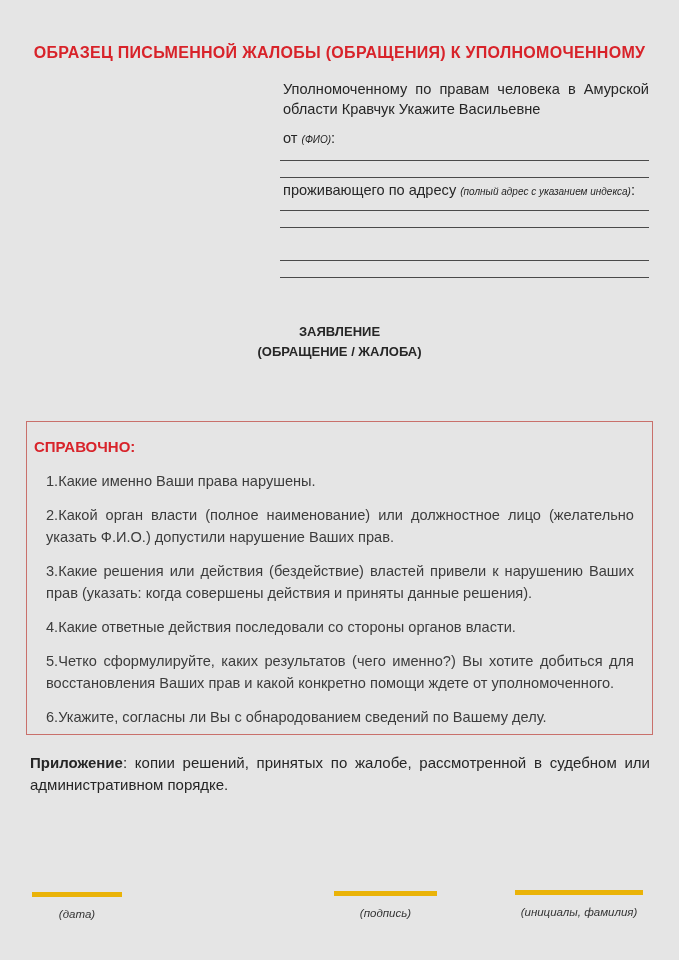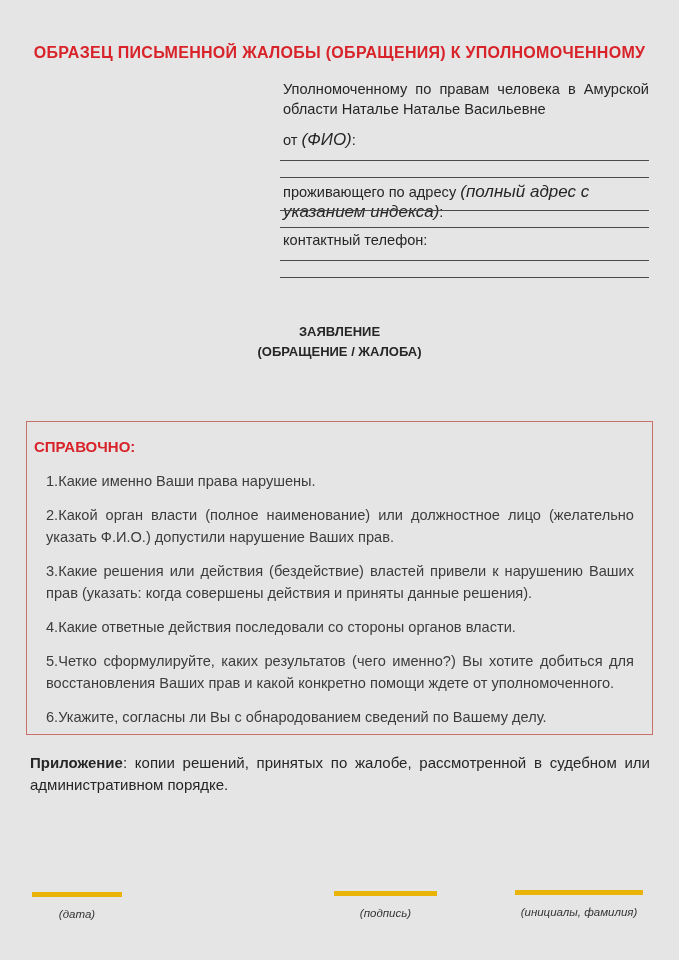--- a/index.html
+++ b/index.html
@@ -45,21 +45,21 @@
   
   .form-area {
     position: absolute;
     top: 130px;
     left: 283px;
     width: 366px;
     height: 160px;
     font-size: 14.6px;
   }
   .field-label { position: absolute; left: 0; width: 100%; }
-  .hint { font-style: italic; font-size: 17px; }
+  .hint { font-style: italic; font-size: 10px; }
   .uline {
     position: absolute;
     left: -3px;
     width: 369px;
     height: 0;
     border-top: 1px solid #4a4a4a;
   }
 
   
   .statement-heading {
@@ -133,33 +133,32 @@
   .sig-sign { top: 891px; left: 334px; width: 103px; }
   .sig-name { top: 890px; left: 515px; width: 128px; }
 </style>
 </head>
 <body>
 
 <div class="page">
 
   <div class="doc-title">ОБРАЗЕЦ ПИСЬМЕННОЙ ЖАЛОБЫ (ОБРАЩЕНИЯ) К УПОЛНОМОЧЕННОМУ</div>
 
-  <div class="addressee">Уполномоченному по правам человека в Амурской области Наталье Наталье Васильевне</div>
+  <div class="addressee">Уполномоченному по правам человека в Амурской области Кравчук Укажите Васильевне</div>
 
   <div class="form-area">
 
     <div class="field-label" style="top:0px"><span>от </span><span class="hint">(ФИО)</span><span>:</span></div>
     <div class="uline" style="top:30px"></div>
     <div class="uline" style="top:47px"></div>
 
     <div class="field-label" style="top:52px"><span>проживающего по адресу </span><span class="hint">(полный адрес с указанием индекса)</span><span>:</span></div>
     <div class="uline" style="top:80px"></div>
     <div class="uline" style="top:97px"></div>
 
-    <div class="field-label" style="top:102px"><span>контактный телефон:</span></div>
     <div class="uline" style="top:130px"></div>
     <div class="uline" style="top:147px"></div>
 
   </div>
 
   <div class="statement-heading">
     <div>ЗАЯВЛЕНИЕ</div>
     <div>(ОБРАЩЕНИЕ / ЖАЛОБА)</div>
   </div>
 

